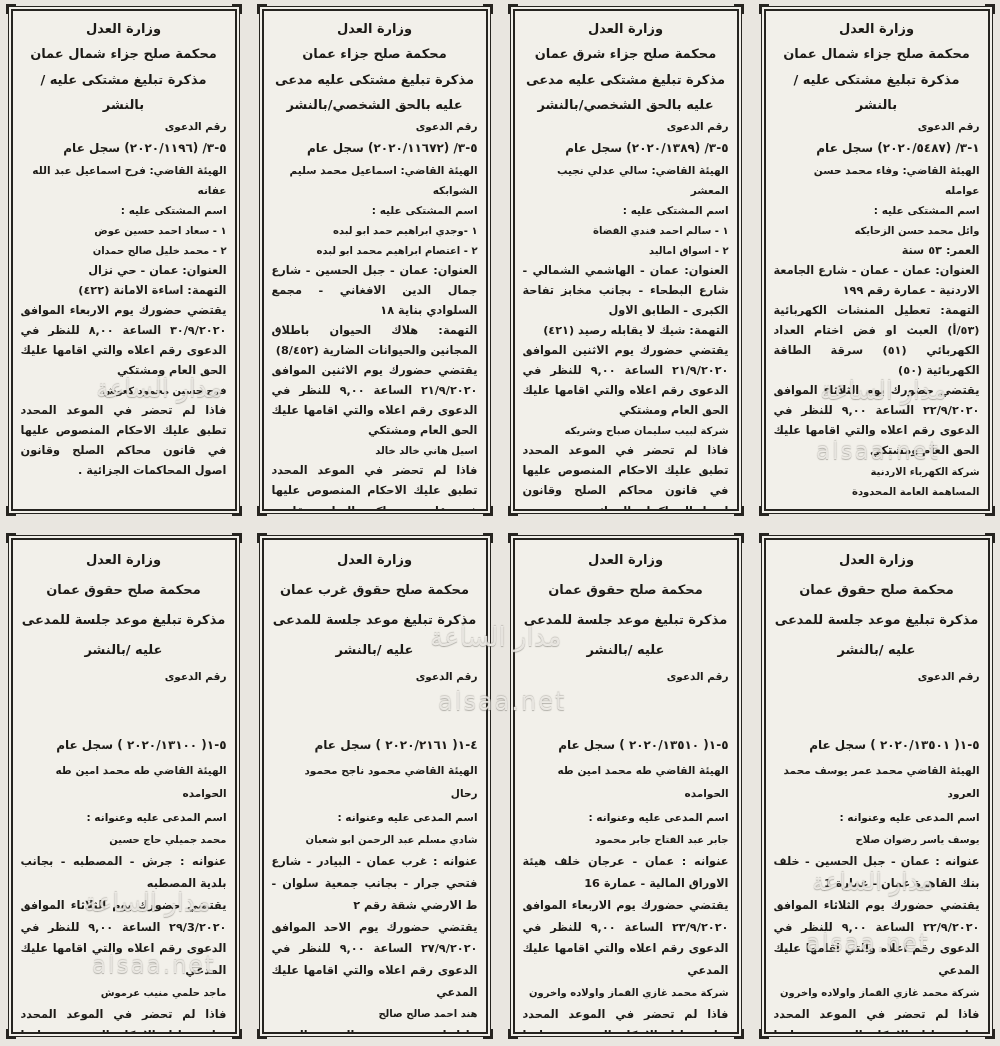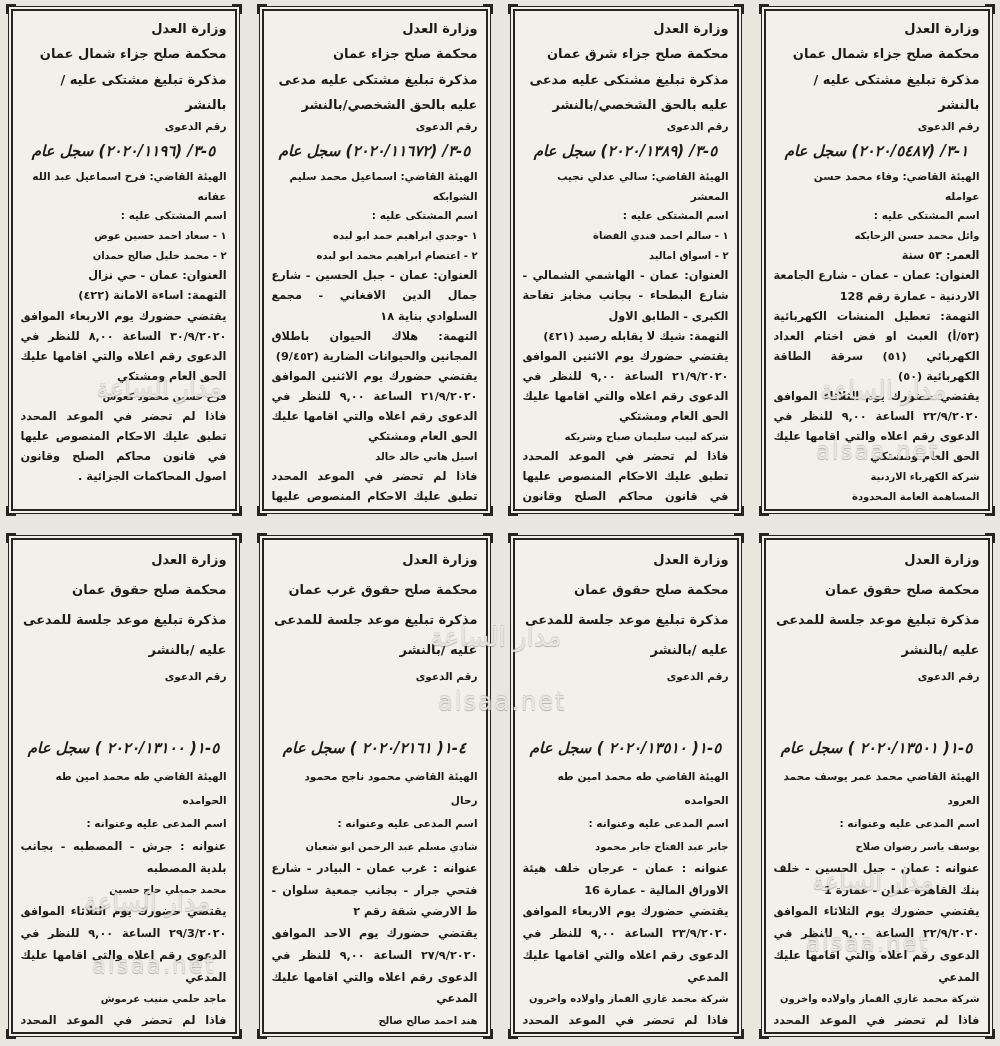--- a/index.html
+++ b/index.html
@@ -33,22 +33,22 @@
     height:100%;
     padding:5px 8px;
     overflow:hidden;
   }
   .cn{position:absolute;width:10px;height:10px;border:0 solid var(--border);}
   .cn.tl{top:-3px;left:-3px;border-top-width:3px;border-left-width:3px;}
   .cn.tr{top:-3px;right:-3px;border-top-width:3px;border-right-width:3px;}
   .cn.bl{bottom:-3px;left:-3px;border-bottom-width:3px;border-left-width:3px;}
   .cn.br{bottom:-3px;right:-3px;border-bottom-width:3px;border-right-width:3px;}
   .blk{direction:rtl;color:var(--ink);font-weight:bold;}
-  .h   {font-size:13px;  line-height:1.95;}
-  .case{text-align:center;font-size:15px;  line-height:1.95;font-style:italic;}
+  .h   {text-align:center;font-size:13px;  line-height:1.95;}
+  .case{text-align:right;font-size:12px;  line-height:1.95;}
   .lbl {text-align:right; font-size:10.5px;line-height:1.9;letter-spacing:-0.2px;padding-left:4px;}
   .nm  {text-align:right;font-size:10px;  line-height:2.0;}
   .bd  {text-align:justify;font-size:11.3px;line-height:1.78;}
   
   .notice.r2 .h   {line-height:2.3;}
   .notice.r2 .case{line-height:2.2;margin-top:44px;}
   .notice.r2 .lbl {line-height:2.25;}
   .notice.r2 .nm  {line-height:2.2;}
   .notice.r2 .bd  {line-height:1.92;}
   .wm{
@@ -75,21 +75,21 @@
       <div class="notice-content">
             <div class="blk h">وزارة العدل</div>
             <div class="blk h">محكمة صلح جزاء شمال عمان</div>
             <div class="blk h">مذكرة تبليغ مشتكى عليه /بالنشر</div>
             <div class="blk lbl">رقم الدعوى</div>
             <div class="blk case">١-٣/ (٢٠٢٠/٥٤٨٧) سجل عام</div>
             <div class="blk lbl">الهيئة القاضي: وفاء محمد حسن عوامله</div>
             <div class="blk lbl">اسم المشتكى عليه :</div>
             <div class="blk nm">وائل محمد حسن الزحايكه</div>
             <div class="blk bd">العمر: ٥٣ سنة</div>
-            <div class="blk bd">العنوان: عمان - عمان - شارع الجامعة الاردنية - عمارة رقم 128</div>
+            <div class="blk bd">العنوان: عمان - عمان - شارع الجامعة الاردنية - عمارة رقم ١٩٩</div>
             <div class="blk bd">التهمة: تعطيل المنشات الكهربائية (٥٣/أ) العبث او فض اختام العداد الكهربائي (٥١) سرقة الطاقة الكهربائية (٥٠)</div>
             <div class="blk bd">يقتضي حضورك يوم الثلاثاء الموافق ٢٢/٩/٢٠٢٠ الساعة ٩,٠٠ للنظر في الدعوى رقم اعلاه والتي اقامها عليك الحق العام ومشتكي</div>
             <div class="blk nm">شركة الكهرباء الاردنية</div>
             <div class="blk nm">المساهمة العامة المحدودة</div>
           </div>
     </div>
     <i class="cn tl"></i>
     <i class="cn tr"></i>
     <i class="cn bl"></i>
     <i class="cn br"></i>
@@ -124,21 +124,21 @@
             <div class="blk h">وزارة العدل</div>
             <div class="blk h">محكمة صلح جزاء عمان</div>
             <div class="blk h">مذكرة تبليغ مشتكى عليه مدعى عليه بالحق الشخصي/بالنشر</div>
             <div class="blk lbl">رقم الدعوى</div>
             <div class="blk case">٥-٣/ (٢٠٢٠/١١٦٧٢) سجل عام</div>
             <div class="blk lbl">الهيئة القاضي: اسماعيل محمد سليم الشوابكه</div>
             <div class="blk lbl">اسم المشتكى عليه :</div>
             <div class="blk nm">١ -وجدي ابراهيم حمد ابو لبده</div>
             <div class="blk nm">٢ - اعتصام ابراهيم محمد ابو لبده</div>
             <div class="blk bd">العنوان: عمان - جبل الحسين - شارع جمال الدين الافغاني - مجمع السلوادي بناية ١٨</div>
-            <div class="blk bd">التهمة: هلاك الحيوان باطلاق المجانين والحيوانات الضارية (9/٤٥٢)</div>
+            <div class="blk bd">التهمة: هلاك الحيوان باطلاق المجانين والحيوانات الضارية (8/٤٥٢)</div>
             <div class="blk bd">يقتضي حضورك يوم الاثنين الموافق ٢١/٩/٢٠٢٠ الساعة ٩,٠٠ للنظر في الدعوى رقم اعلاه والتي اقامها عليك الحق العام ومشتكي</div>
             <div class="blk nm">اسيل هاني خالد خالد</div>
             <div class="blk bd">فاذا لم تحضر في الموعد المحدد تطبق عليك الاحكام المنصوص عليها في قانون محاكم الصلح وقانون اصول المحاكمات الجزائية .</div>
           </div>
     </div>
     <i class="cn tl"></i>
     <i class="cn tr"></i>
     <i class="cn bl"></i>
     <i class="cn br"></i>
   </div>
@@ -235,22 +235,22 @@
       <div class="notice r2">
     <div class="notice-frame">
       <div class="notice-content">
             <div class="blk h">وزارة العدل</div>
             <div class="blk h">محكمة صلح حقوق عمان</div>
             <div class="blk h">مذكرة تبليغ موعد جلسة للمدعى عليه /بالنشر</div>
             <div class="blk lbl">رقم الدعوى</div>
             <div class="blk case">٥-١( ٢٠٢٠/١٣١٠٠ ) سجل عام</div>
             <div class="blk lbl">الهيئة القاضي طه محمد امين طه الحوامده</div>
             <div class="blk lbl">اسم المدعى عليه وعنوانه :</div>
+            <div class="blk nm">محمد جميلي حاج حسين</div>
             <div class="blk bd">عنوانه : جرش - المصطبه - بجانب بلدية المصطبه</div>
-            <div class="blk nm">محمد جميلي حاج حسين</div>
             <div class="blk bd">يقتضي حضورك يوم الثلاثاء الموافق ٢٩/3/٢٠٢٠ الساعة ٩,٠٠ للنظر في الدعوى رقم اعلاه والتي اقامها عليك المدعي</div>
             <div class="blk nm">ماجد حلمي منيب عرموش</div>
             <div class="blk bd">فاذا لم تحضر في الموعد المحدد تطبق عليك الاحكام المنصوص عليها في قانون محاكم الصلح وقانون اصول المحاكمات المدنية .</div>
           </div>
     </div>
     <i class="cn tl"></i>
     <i class="cn tr"></i>
     <i class="cn bl"></i>
     <i class="cn br"></i>
   </div>

